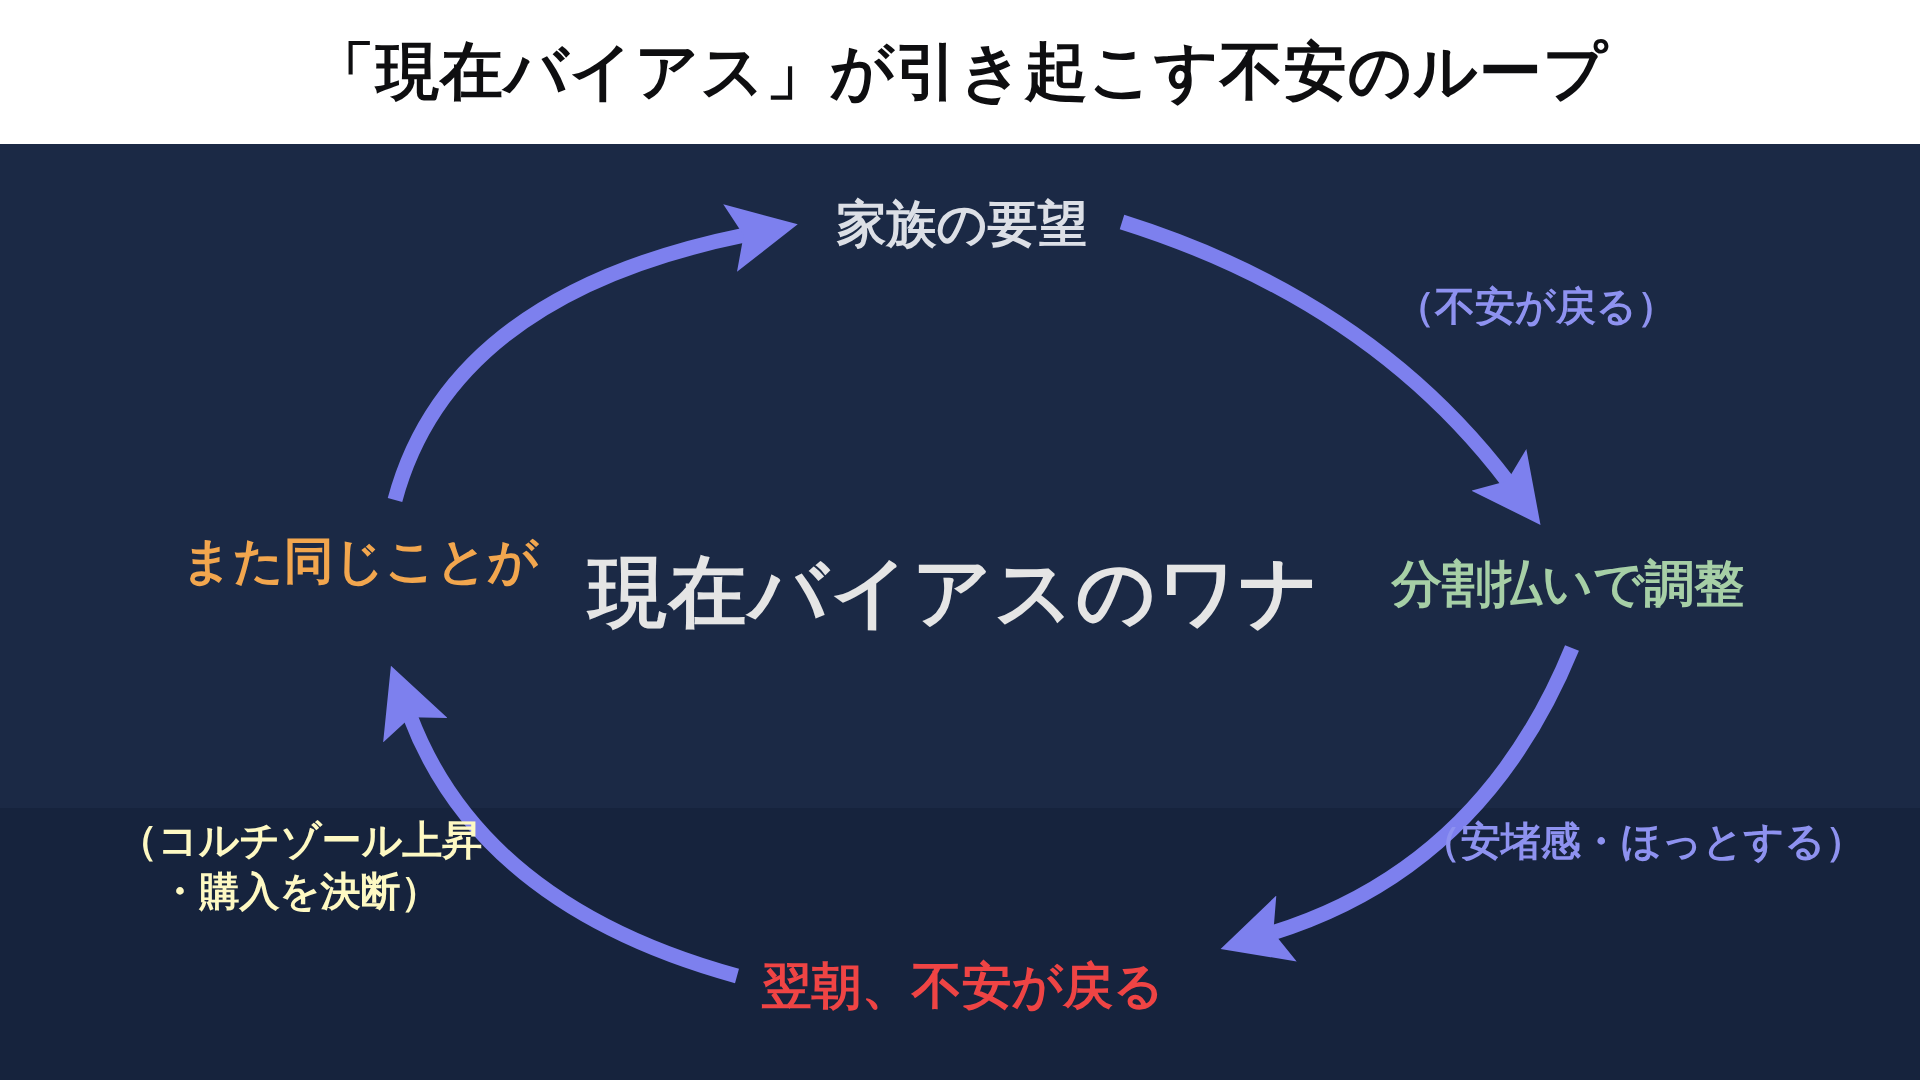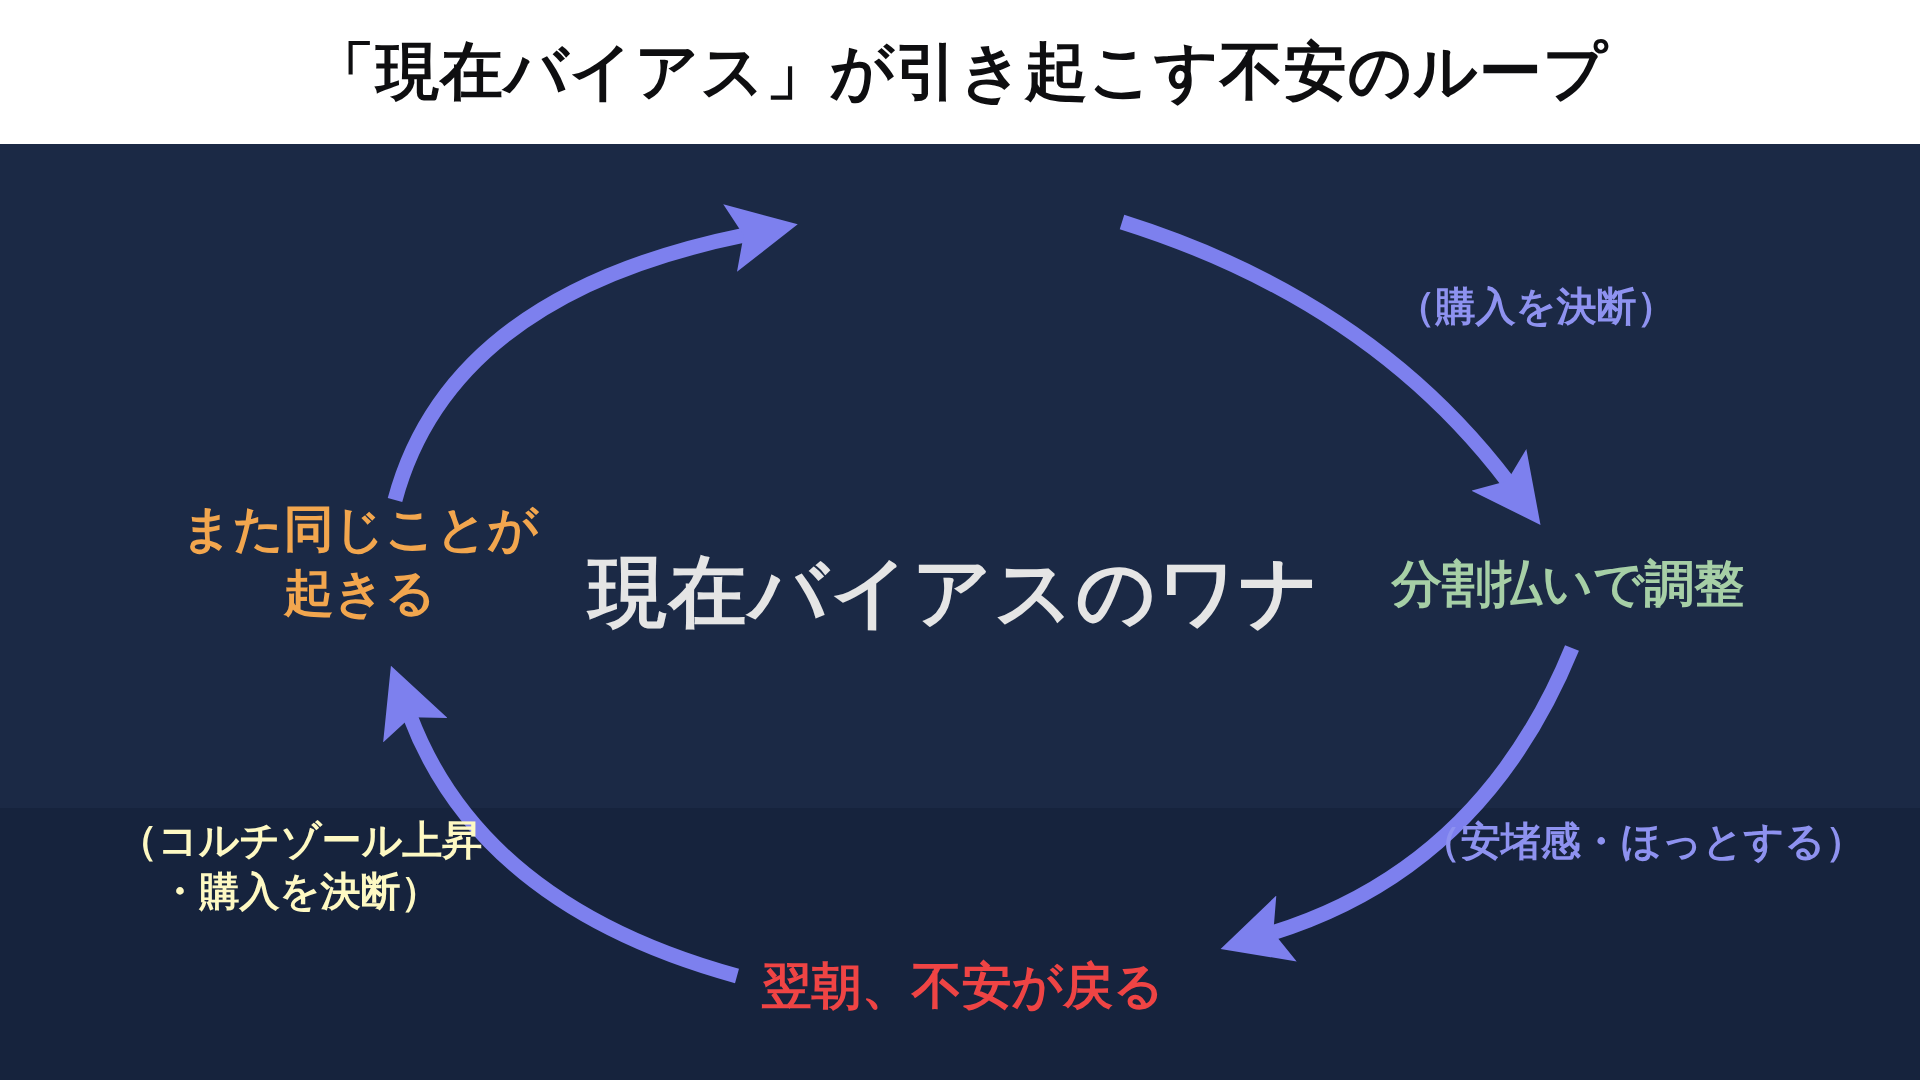--- a/index.html
+++ b/index.html
@@ -44,32 +44,32 @@
       </marker>
     </defs>
     <path d="M 395 500 Q 450 295 745 235" fill="none" stroke-width="15" marker-end="url(#ah)" style="stroke: rgb(125, 128, 238);"></path>
     <path d="M 1122 222 Q 1370 300 1508 482" fill="none" stroke-width="15" marker-end="url(#ah)" style="stroke: rgb(125, 128, 238);"></path>
     <path d="M 1572 648 Q 1482 868 1272 933" fill="none" stroke-width="15" marker-end="url(#ah)" style="stroke: rgb(125, 128, 238);"></path>
     <path d="M 737 976 Q 482 906 410 716" fill="none" stroke-width="15" marker-end="url(#ah)" style="stroke: rgb(125, 128, 238);"></path>
   </svg>
 
   <div class="label center-label" style="left: 955px; top: 593px; color: #e5e5e5;">現在バイアスのワナ</div>
 
+  <div class="label node" style="left: 962px; top: 224px; color: rgb(220, 223, 230);">家族の要望</div>
 
-  <div class="label annotation" style="left: 1536px; top: 307px; color: rgb(142, 146, 240);">（購入を決断）</div>
+  <div class="label annotation" style="left: 1536px; top: 307px; color: rgb(142, 146, 240);">（不安が戻る）</div>
 
   <div class="label annotation" style="left: 1643px; top: 842px; color: rgb(142, 146, 240);">（安堵感・ほっとする）</div>
 
   <div class="label node" style="left: 1568px; top: 584px; color: rgb(166, 207, 166);">分割払いで調整</div>
 
   <div class="label node" style="left: 963px; top: 986px; color: #ef4444;">翌朝、不安が戻る</div>
 
   <div class="label annotation" style="left: 300px; top: 866px; color: #fef9c3;">
     <div>（コルチゾール上昇</div>
     <div>・購入を決断）</div>
   </div>
 
   <div class="label node" style="left: 360px; top: 561px; color: rgb(242, 166, 78);">
     <div>また同じことが</div>
-    <div>起きる</div>
   </div>
 
 </div>
 
 </body></html>

